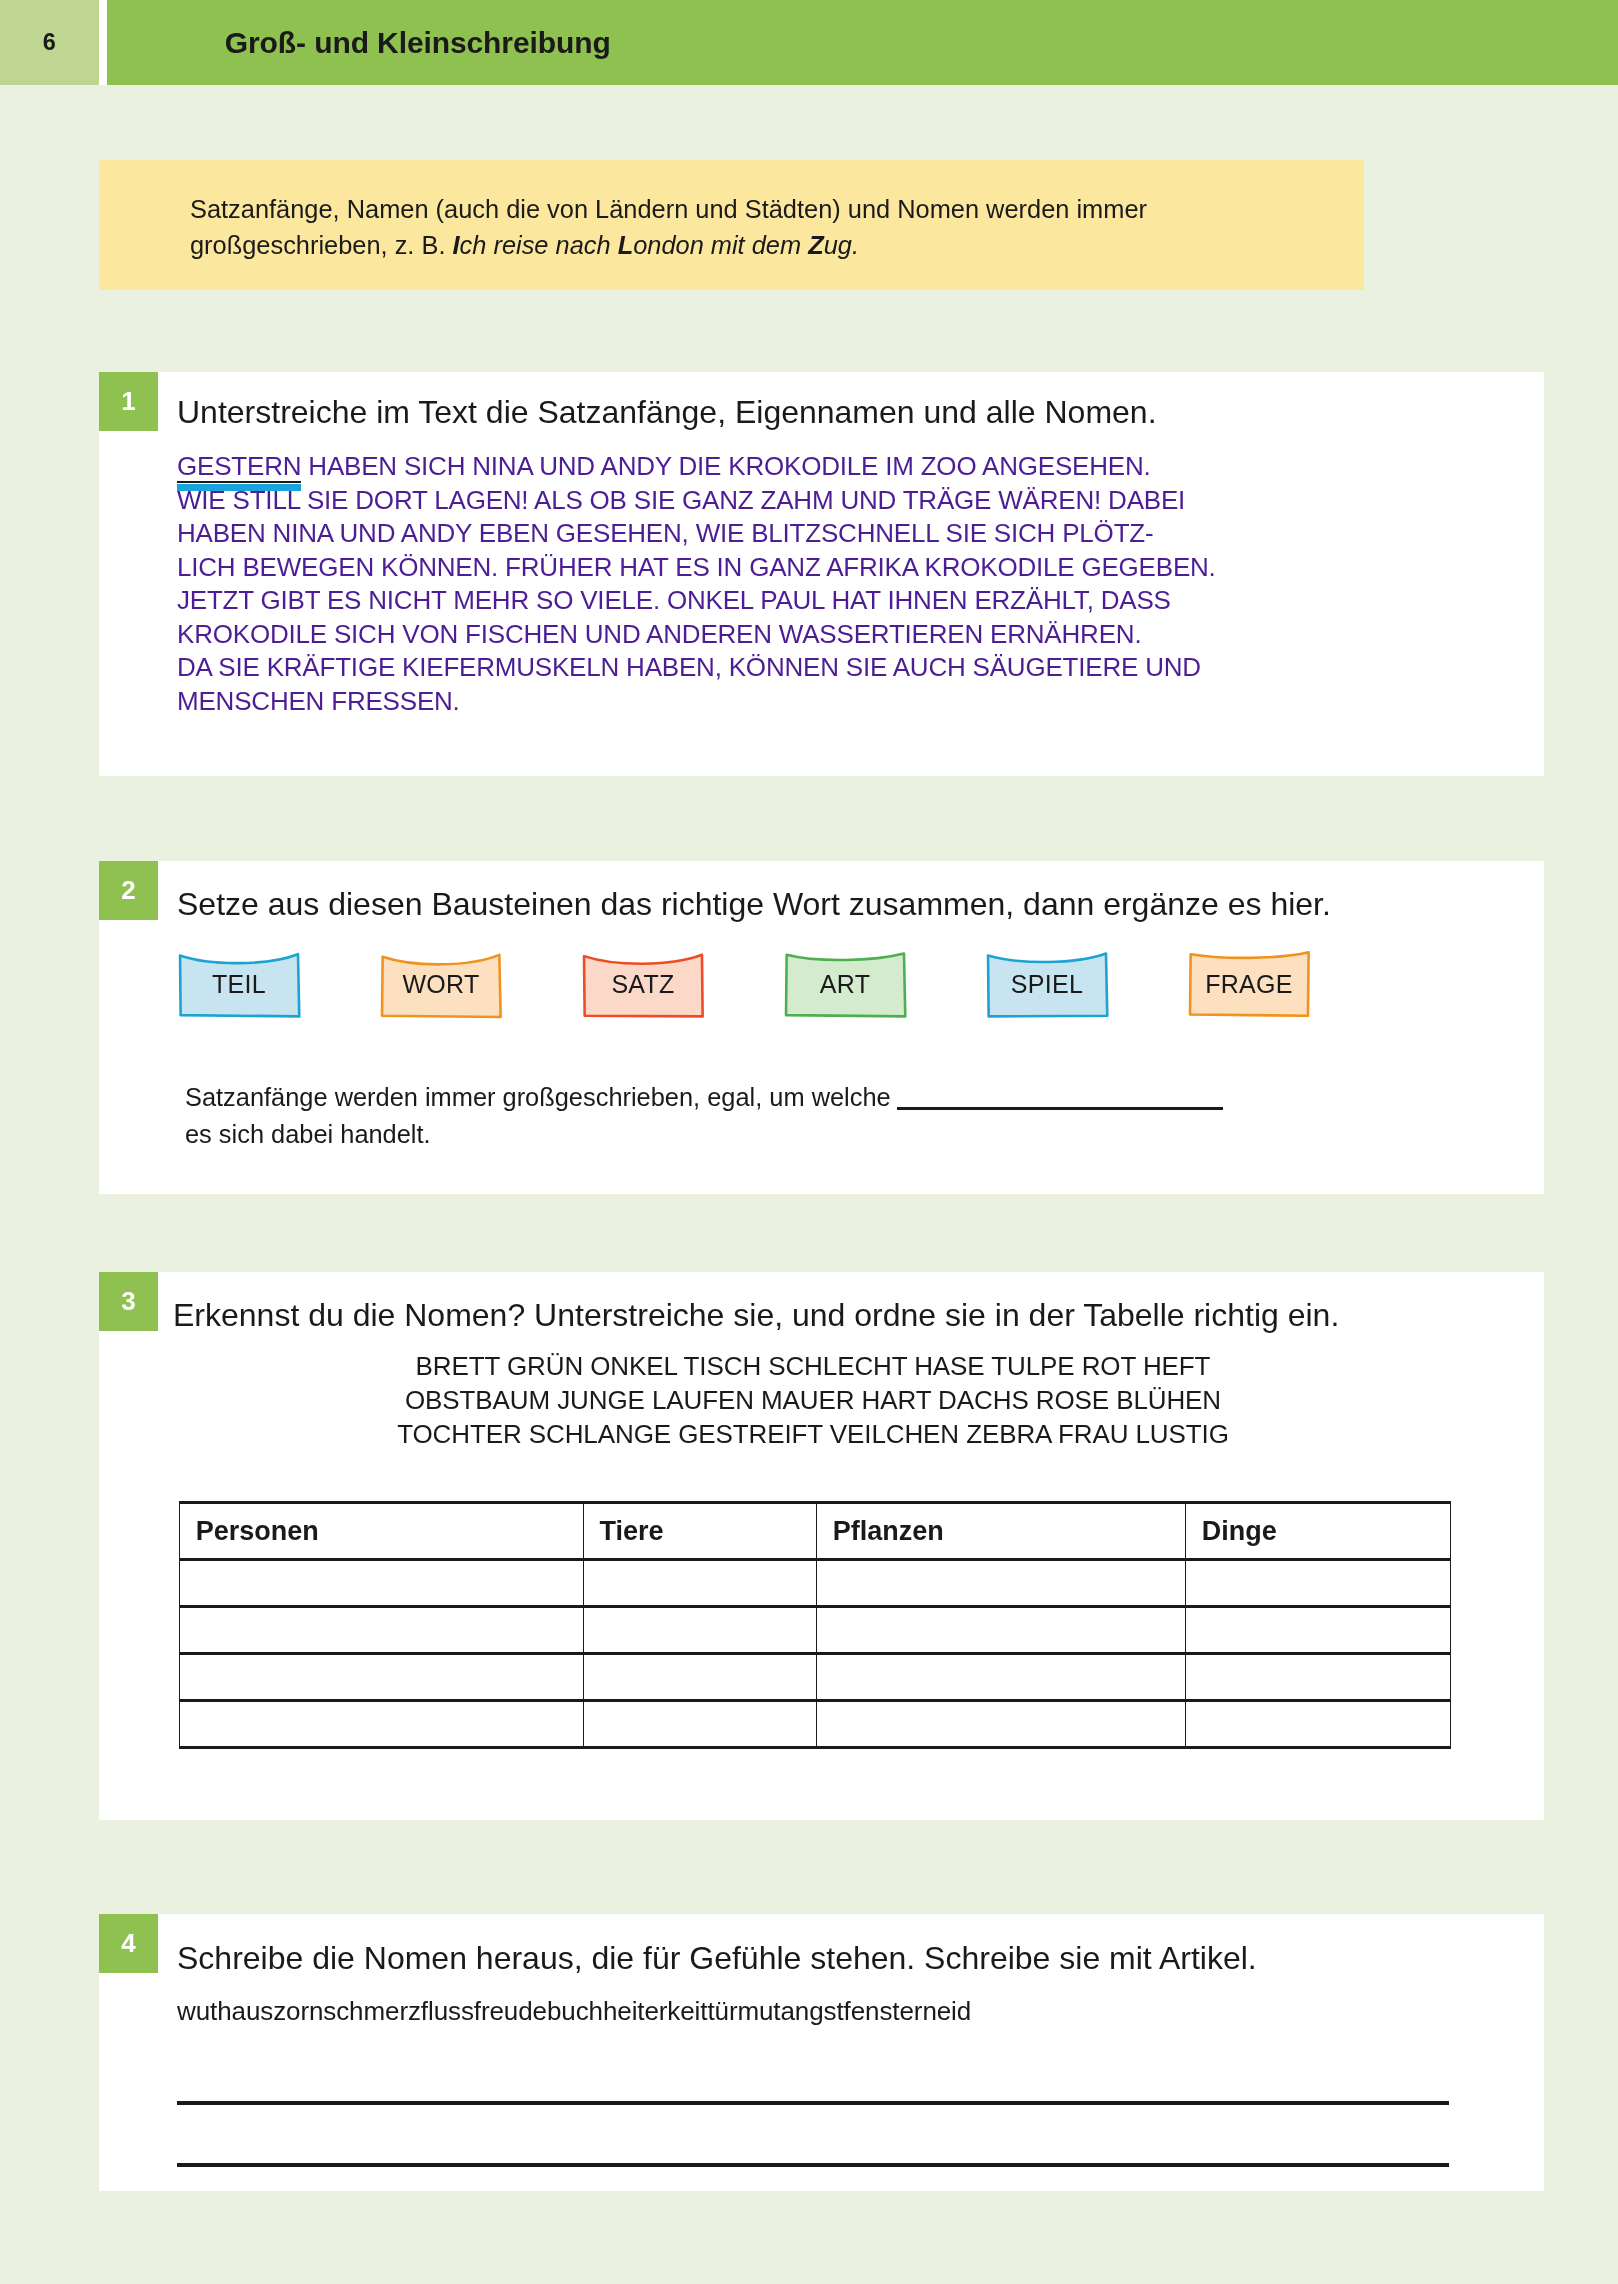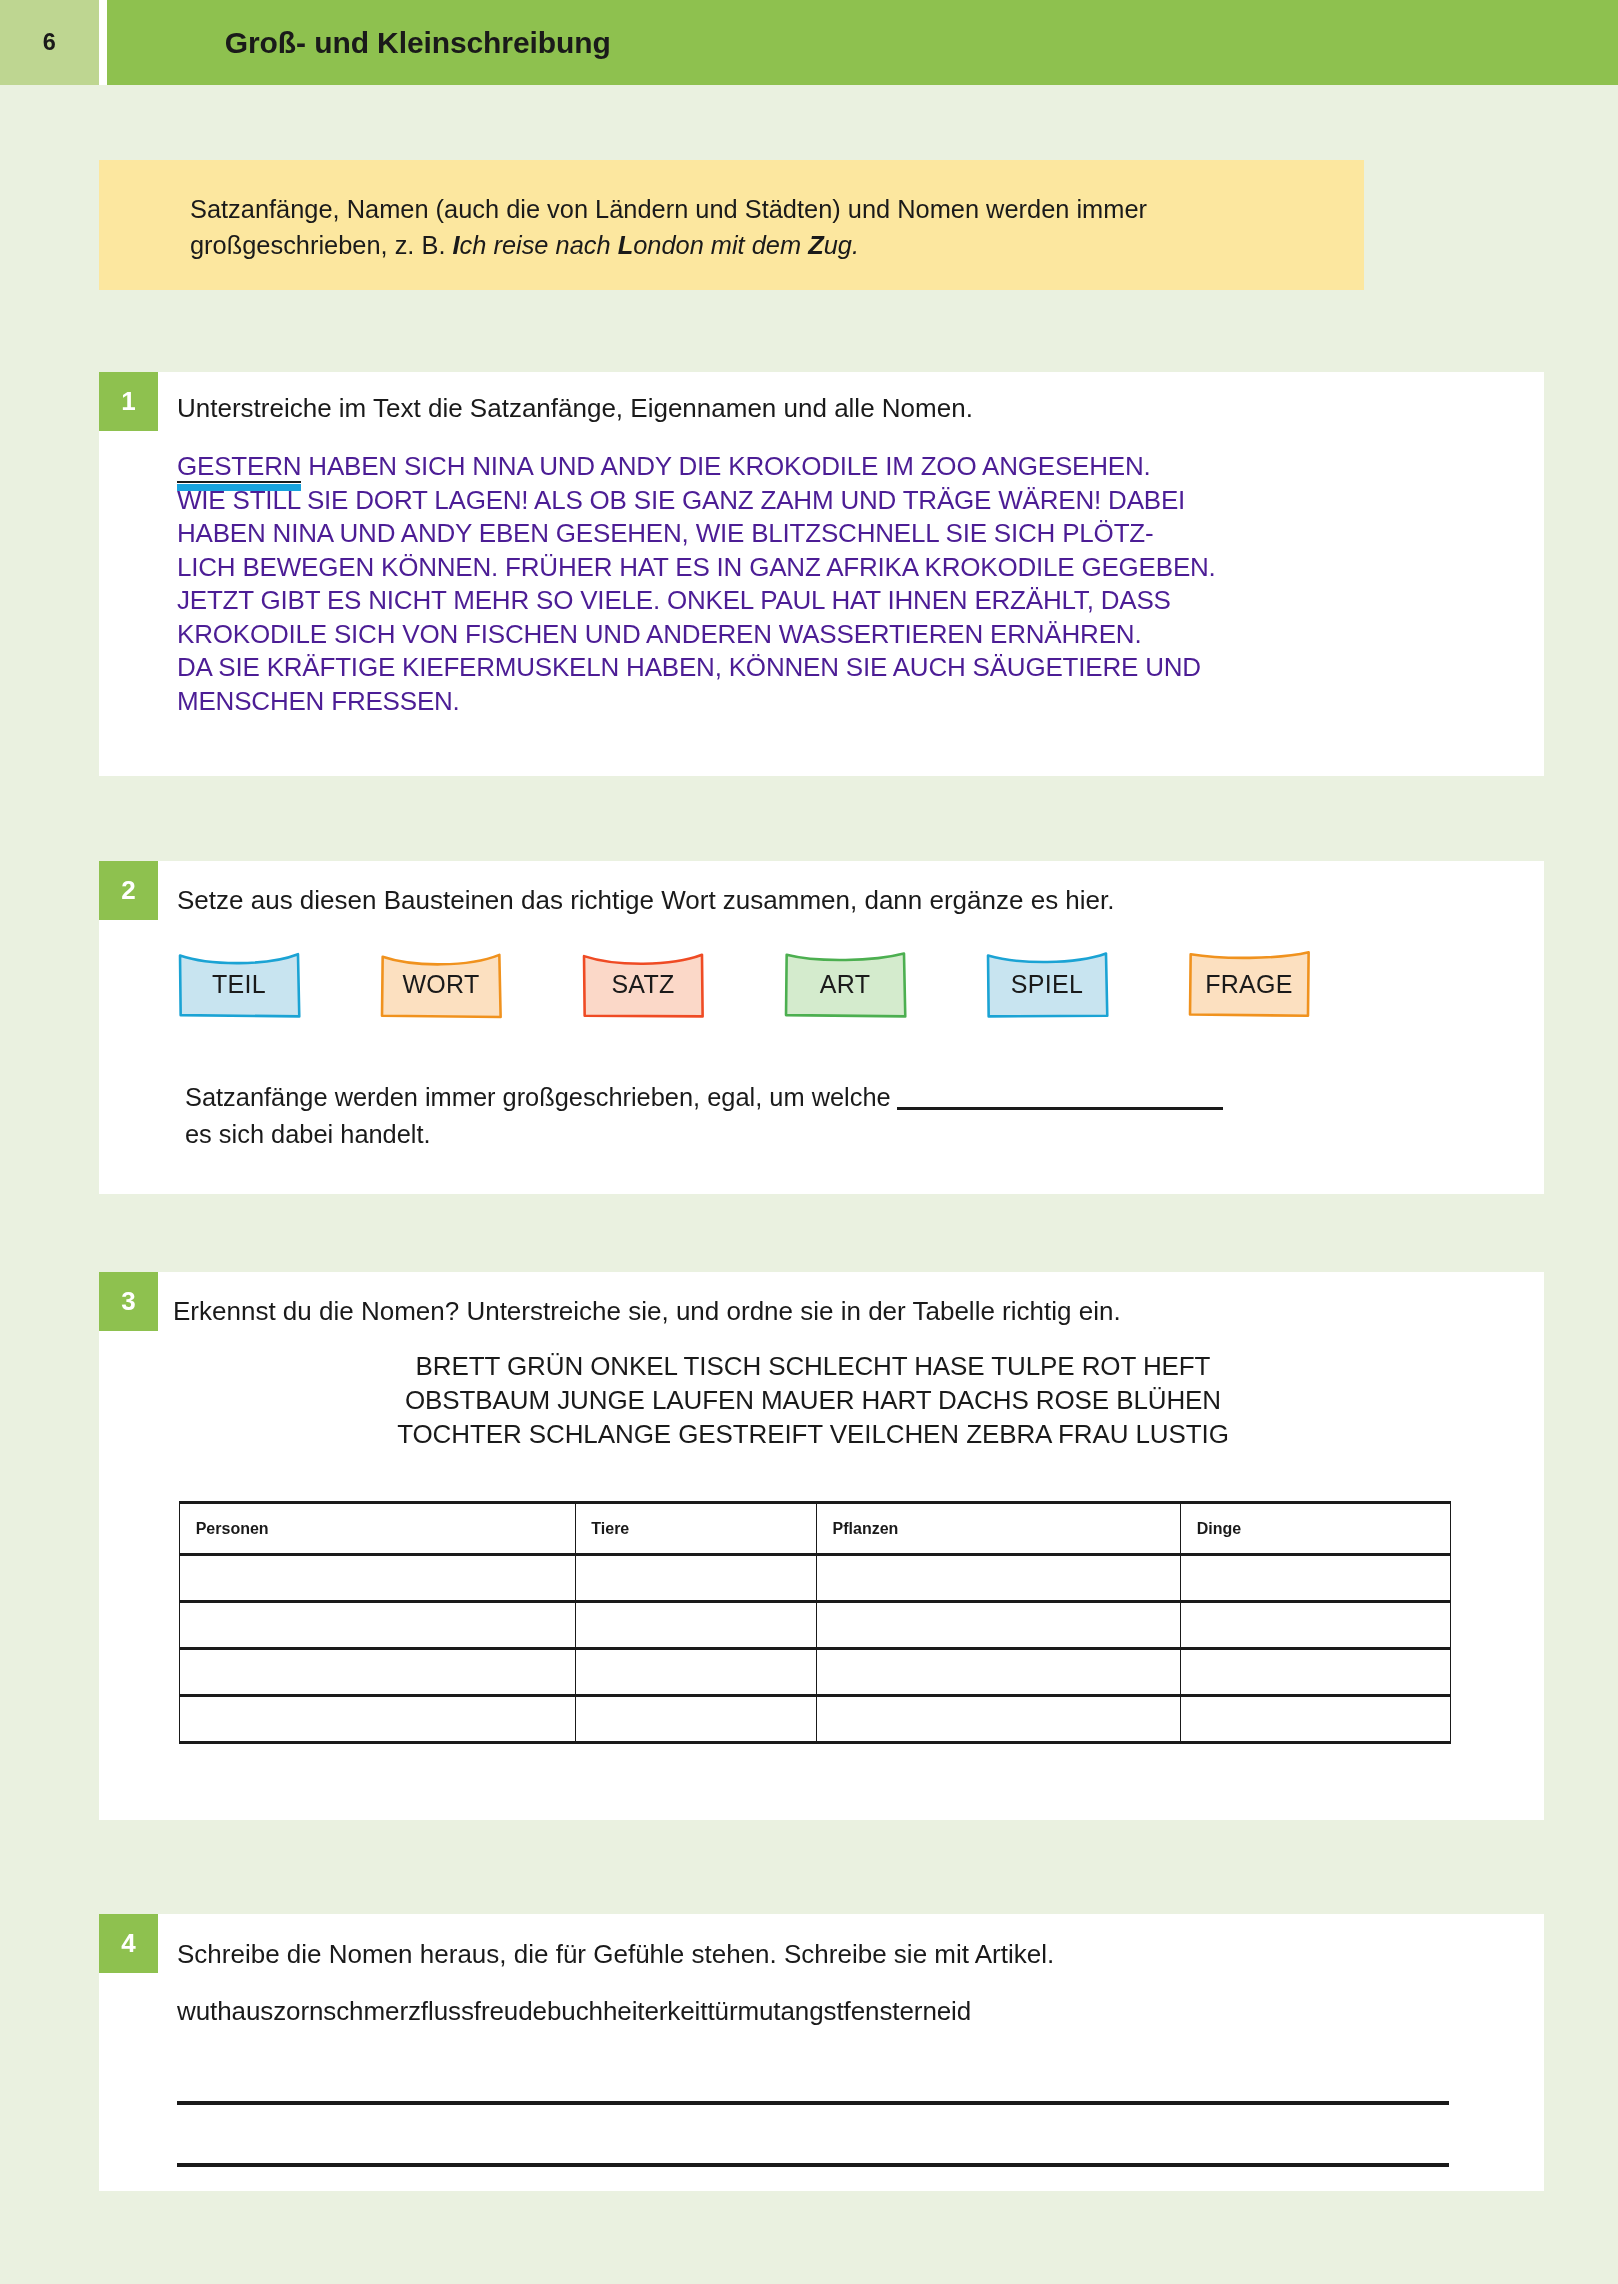--- a/index.html
+++ b/index.html
@@ -98,21 +98,21 @@
     background: #8ec14f;
     color: #ffffff;
     font-size: 26px;
     font-weight: bold;
     display: flex;
     align-items: center;
     justify-content: center;
   }
 
   .instr {
-    font-size: 26px;
+    font-size: 32px;
     color: #1a1a1a;
     line-height: 1.4;
   }
 
   
   #panel1 { top: 372px; height: 404px; }
   #badge1 { left: 99px; top: 372px; }
   .ex1-instr { position: absolute; left: 177px; top: 390px; }
   .ex1-text {
     position: absolute;
@@ -213,21 +213,21 @@
   }
   .ex3-table th, .ex3-table td {
     border-left: 1.3px solid #1a1a1a;
     border-right: 1.3px solid #1a1a1a;
     border-top: 3.3px solid #1a1a1a;
     border-bottom: 3.3px solid #1a1a1a;
     text-align: left;
     vertical-align: middle;
   }
   .ex3-table th {
-    font-size: 16px;
+    font-size: 27px;
     font-weight: bold;
     color: #1a1a1a;
     padding: 11.7px 0 11.7px 15.7px;
     height: 52px;
   }
   .ex3-table td {
     height: 47px;
     padding: 0;
   }
 

